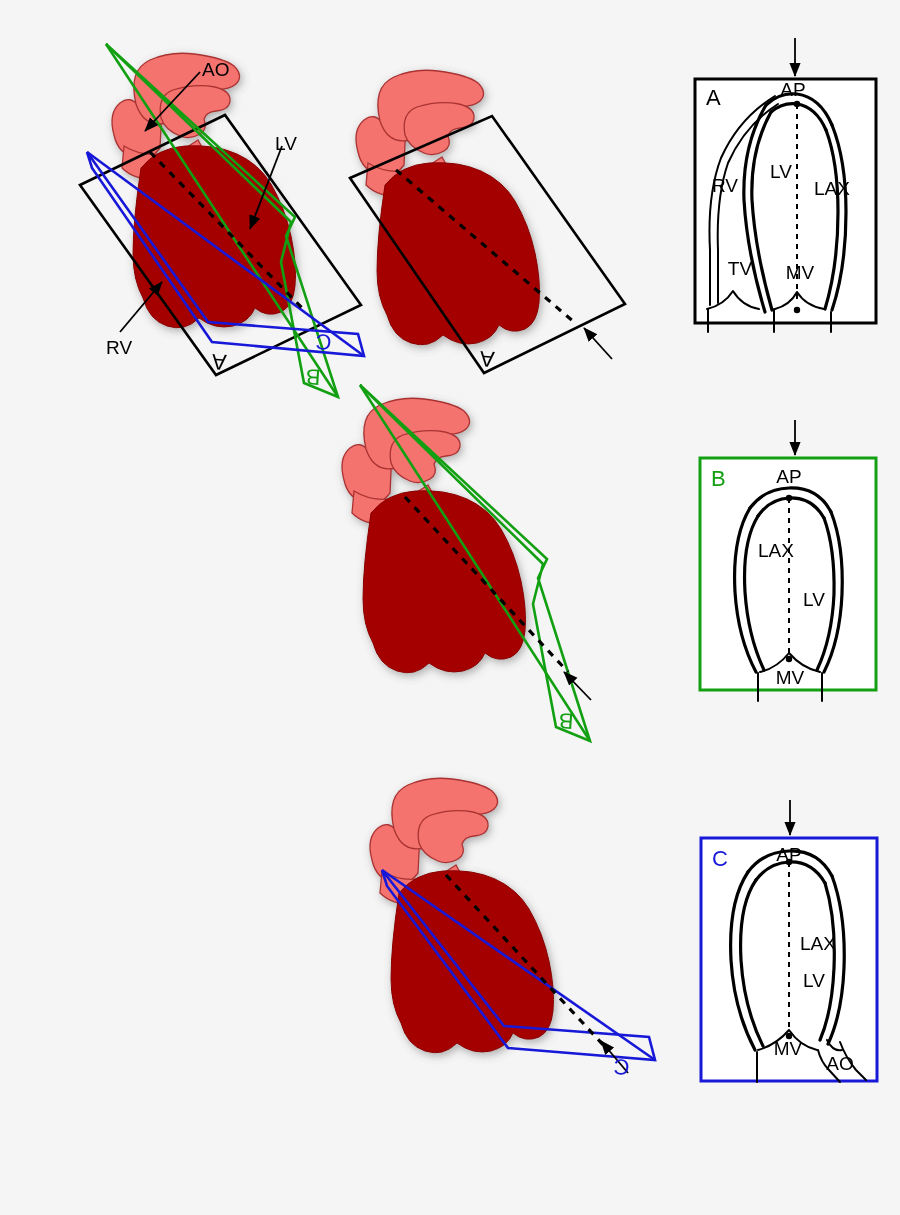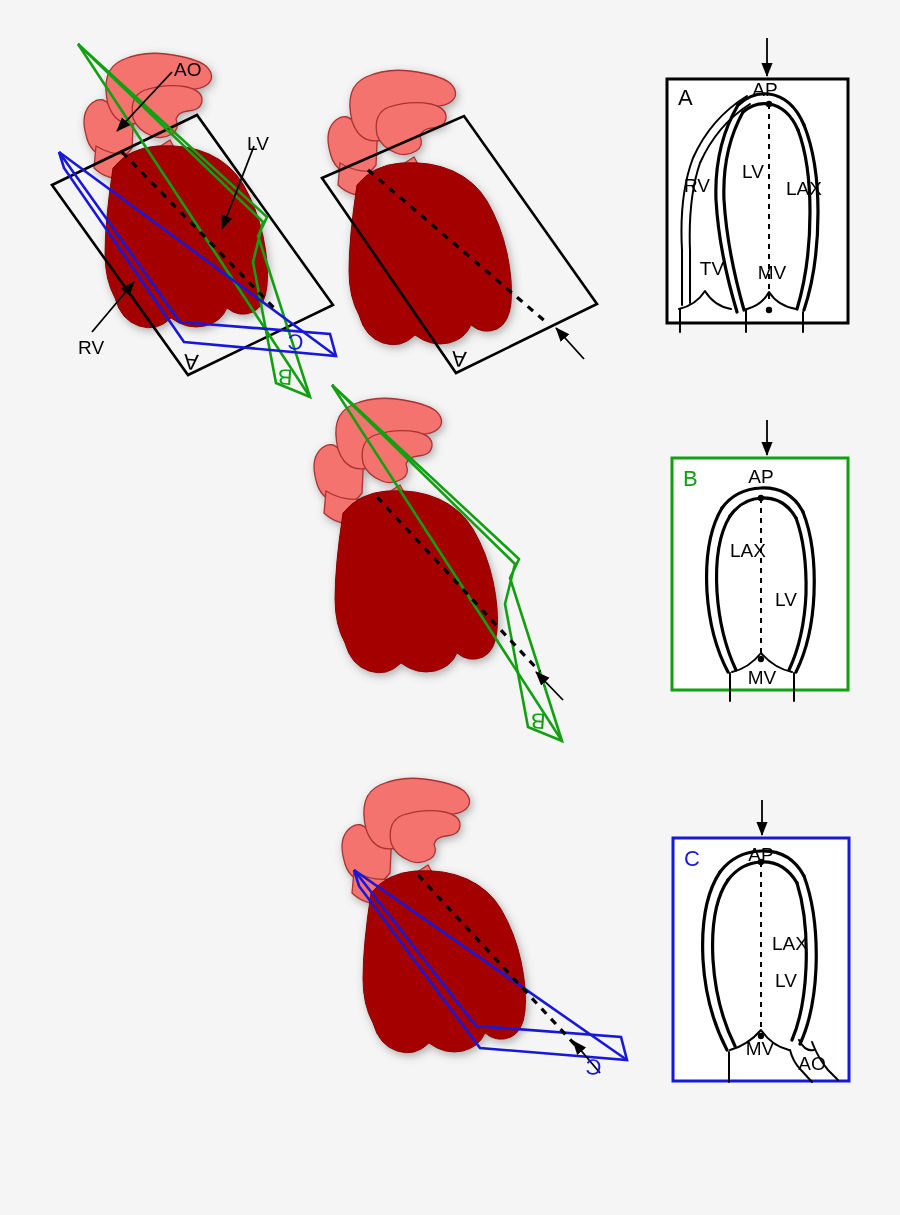--- a/index.html
+++ b/index.html
@@ -3,21 +3,21 @@
 <meta charset="utf-8">
 <title>Cardiac Long-Axis Imaging Planes</title>
 <style>
   html,body{margin:0;padding:0;}
   body{
     width:900px;height:1215px;
     background:#f5f5f5;
     font-family:"Liberation Sans","DejaVu Sans",sans-serif;
     overflow:hidden;
   }
-  #figure{position:relative;width:856px;height:1215px;}
+  #figure{position:relative;width:856px;height:1215px;margin-left:28px;}
   svg.layer{position:absolute;top:0;left:0;width:900px;height:1215px;}
   .lbl{font-family:"Liberation Sans","DejaVu Sans",sans-serif;font-size:19px;fill:#000;}
   .lbl-green{fill:#12a012;}
   .lbl-blue{fill:#1818d8;}
   .panel-letter{font-size:22px;}
   .stroke-k{fill:none;stroke:#000;stroke-width:2.6;stroke-linejoin:miter;}
   .stroke-k-thin{fill:none;stroke:#000;stroke-width:1.8;}
   .stroke-g{fill:none;stroke:#12a012;stroke-width:2.6;stroke-linejoin:miter;}
   .stroke-b{fill:none;stroke:#1818d8;stroke-width:2.6;stroke-linejoin:miter;}
   .dashline{fill:none;stroke:#000;stroke-width:3.2;stroke-dasharray:7 7;}

